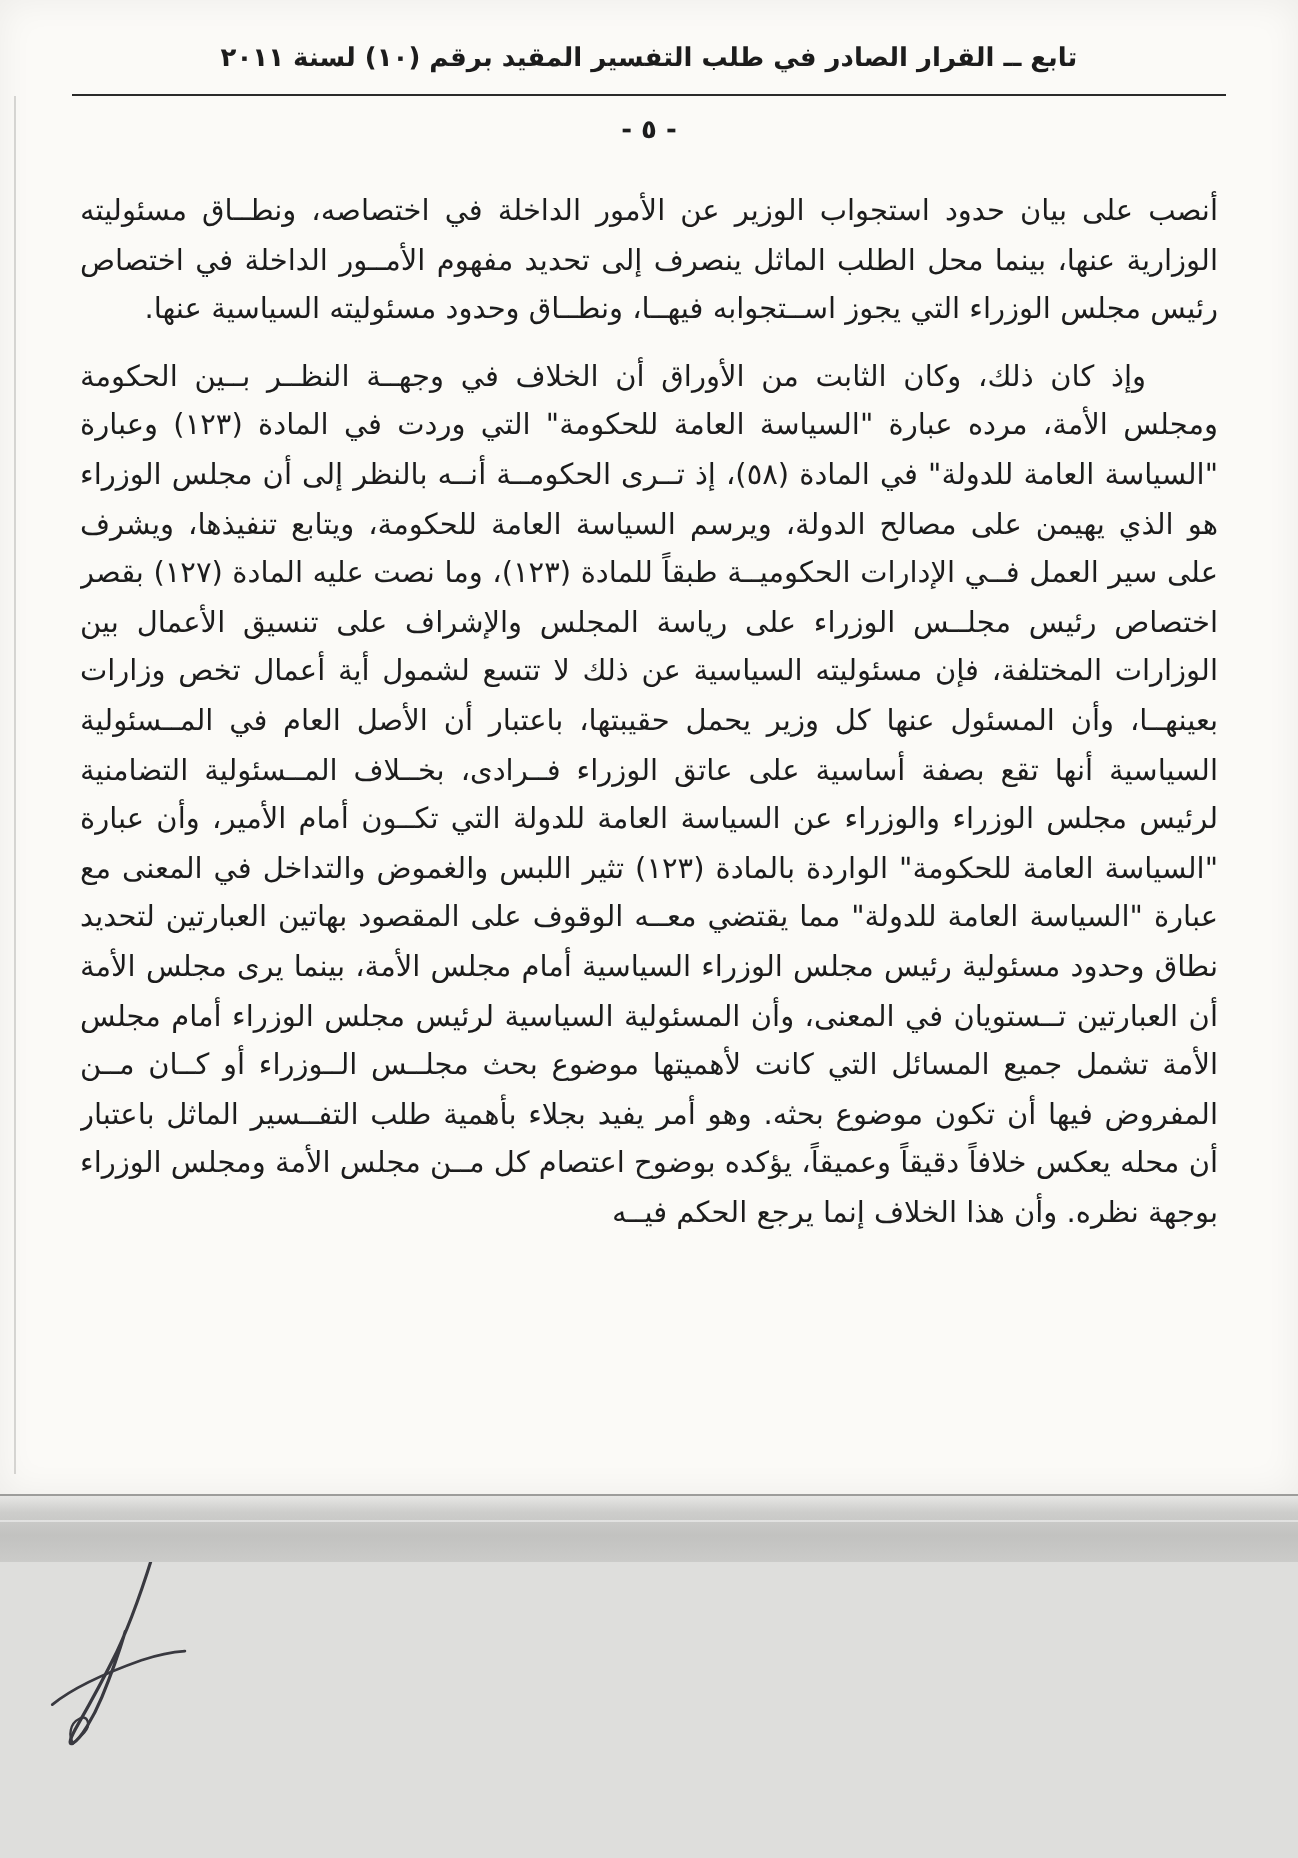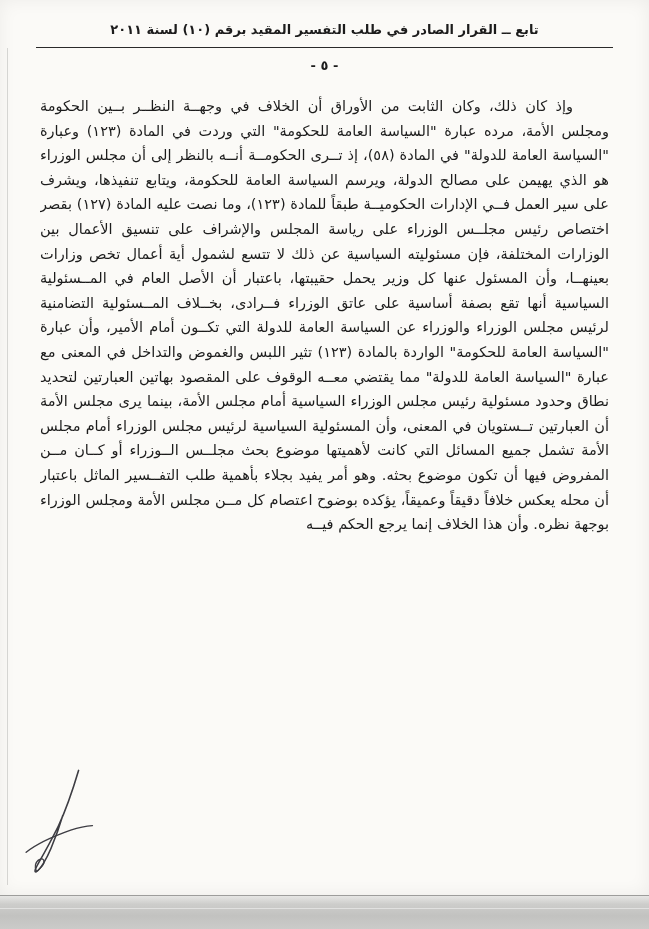--- a/index.html
+++ b/index.html
@@ -7,21 +7,21 @@
   body {
     width: 649px;
     height: 929px;
     background: #dededc;
     font-family: "DejaVu Sans", sans-serif;
     overflow: hidden;
   }
   .scan {
     position: relative;
     width: 649px;
-    height: 929px;
+    height: 781px;
     background: #c4b5fd;
   }
   .paper {
     position: absolute;
     left: 0; right: 0; top: 0; bottom: 34px;
     background: #fbfaf7;
     box-shadow: inset 0 0 18px rgba(0,0,0,0.06);
     direction: rtl;
   }
   .left-edge {
@@ -98,20 +98,21 @@
 
     <div class="left-edge"></div>
 
     <div class="doc-header">تابع ــ القرار الصادر في طلب التفسير المقيد برقم (١٠) لسنة ٢٠١١</div>
 
     <div class="header-rule"></div>
 
     <div class="page-number">- ٥ -</div>
 
     <div class="body-text">
+      <p class="para">أنصب على بيان حدود استجواب الوزير عن الأمور الداخلة في اختصاصه، ونطــاق مسئوليته الوزارية عنها، بينما محل الطلب الماثل ينصرف إلى تحديد مفهوم الأمــور الداخلة في اختصاص رئيس مجلس الوزراء التي يجوز اســتجوابه فيهــا، ونطــاق وحدود مسئوليته السياسية عنها.</p>
       <p class="para indented">وإذ كان ذلك، وكان الثابت من الأوراق أن الخلاف في وجهــة النظــر بــين الحكومة ومجلس الأمة، مرده عبارة "السياسة العامة للحكومة" التي وردت في المادة (١٢٣) وعبارة "السياسة العامة للدولة" في المادة (٥٨)، إذ تــرى الحكومــة أنــه بالنظر إلى أن مجلس الوزراء هو الذي يهيمن على مصالح الدولة، ويرسم السياسة العامة للحكومة، ويتابع تنفيذها، ويشرف على سير العمل فــي الإدارات الحكوميــة طبقاً للمادة (١٢٣)، وما نصت عليه المادة (١٢٧) بقصر اختصاص رئيس مجلــس الوزراء على رياسة المجلس والإشراف على تنسيق الأعمال بين الوزارات المختلفة، فإن مسئوليته السياسية عن ذلك لا تتسع لشمول أية أعمال تخص وزارات بعينهــا، وأن المسئول عنها كل وزير يحمل حقيبتها، باعتبار أن الأصل العام في المــسئولية السياسية أنها تقع بصفة أساسية على عاتق الوزراء فــرادى، بخــلاف المــسئولية التضامنية لرئيس مجلس الوزراء والوزراء عن السياسة العامة للدولة التي تكــون أمام الأمير، وأن عبارة "السياسة العامة للحكومة" الواردة بالمادة (١٢٣) تثير اللبس والغموض والتداخل في المعنى مع عبارة "السياسة العامة للدولة" مما يقتضي معــه الوقوف على المقصود بهاتين العبارتين لتحديد نطاق وحدود مسئولية رئيس مجلس الوزراء السياسية أمام مجلس الأمة، بينما يرى مجلس الأمة أن العبارتين تــستويان في المعنى، وأن المسئولية السياسية لرئيس مجلس الوزراء أمام مجلس الأمة تشمل جميع المسائل التي كانت لأهميتها موضوع بحث مجلــس الــوزراء أو كــان مــن المفروض فيها أن تكون موضوع بحثه. وهو أمر يفيد بجلاء بأهمية طلب التفــسير الماثل باعتبار أن محله يعكس خلافاً دقيقاً وعميقاً، يؤكده بوضوح اعتصام كل مــن مجلس الأمة ومجلس الوزراء بوجهة نظره. وأن هذا الخلاف إنما يرجع الحكم فيــه</p>
     </div>
 
     <svg class="signature" viewBox="0 0 80 105" fill="none" xmlns="http://www.w3.org/2000/svg">
       <path d="M64 4 C58 20 50 40 40 58 C33 70 24 84 18 93 C14 99 12 103 15 102 C19 100 26 90 31 80 C37 68 42 56 45 48" stroke="#23232b" stroke-width="1.6" stroke-linecap="round"></path>
       <path d="M6 82 C16 75 34 68 52 63 C60 61 68 60 74 60" stroke="#23232b" stroke-width="1.4" stroke-linecap="round"></path>
       <path d="M15 102 C13 98 14 92 19 90 C23 88 25 93 21 97 C18 100 15 102 15 102 Z" stroke="#23232b" stroke-width="1.2" stroke-linecap="round"></path>
     </svg>
 
   </div>

